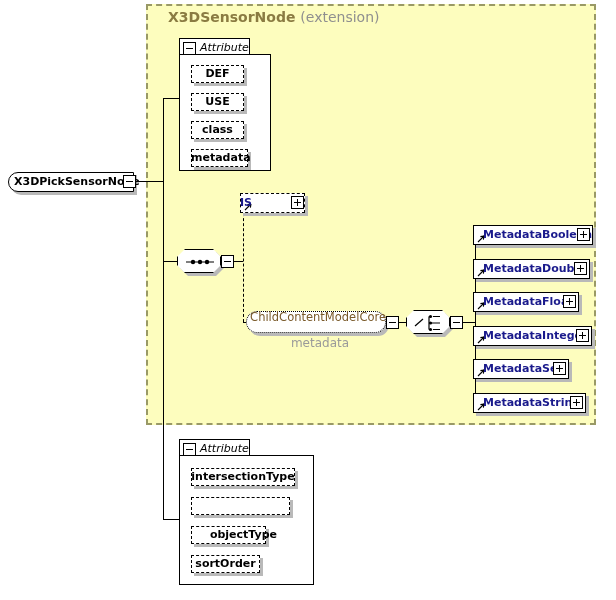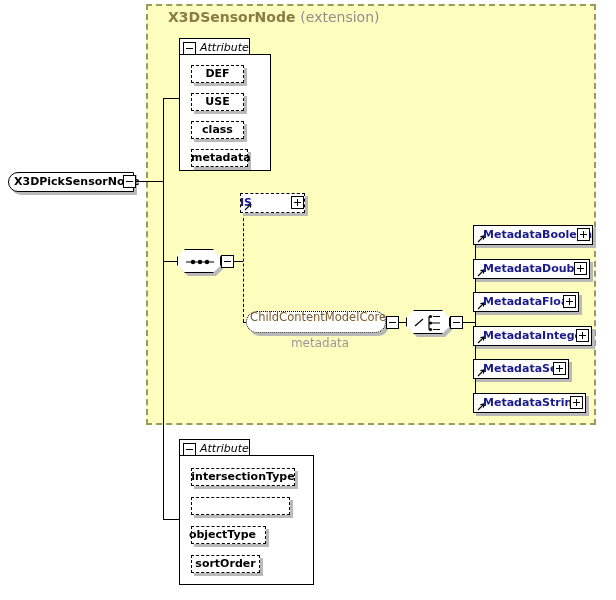--- a/index.html
+++ b/index.html
@@ -387,18 +387,18 @@
   <div class="attr-box" style="left:179px; top:455px; width:135px; height:130px;"></div>
   <div class="tgl" style="left:183px; top:443px;"></div>
   <div class="attr-tab-label" style="left:200px; top:442px;">Attribute</div>
 
   <div class="attr-item" style="left:191px; top:468px; width:104px;"></div>
   <div class="attr-item-label" style="left:191px; top:468px; width:104px;">intersectionType</div>
 
   <div class="attr-item" style="left:191px; top:497px; width:99px;"></div>
 
   <div class="attr-item" style="left:191px; top:526px; width:75px;"></div>
-  <div class="attr-item-label" style="left:185px; top:526px; width:75px;">objectType</div>
+  <div class="attr-item-label" style="left:206px; top:526px; width:75px;">objectType</div>
 
   <div class="attr-item" style="left:191px; top:555px; width:69px;"></div>
   <div class="attr-item-label" style="left:191px; top:555px; width:69px;">sortOrder</div>
 
 </div>
 
 </body></html>

